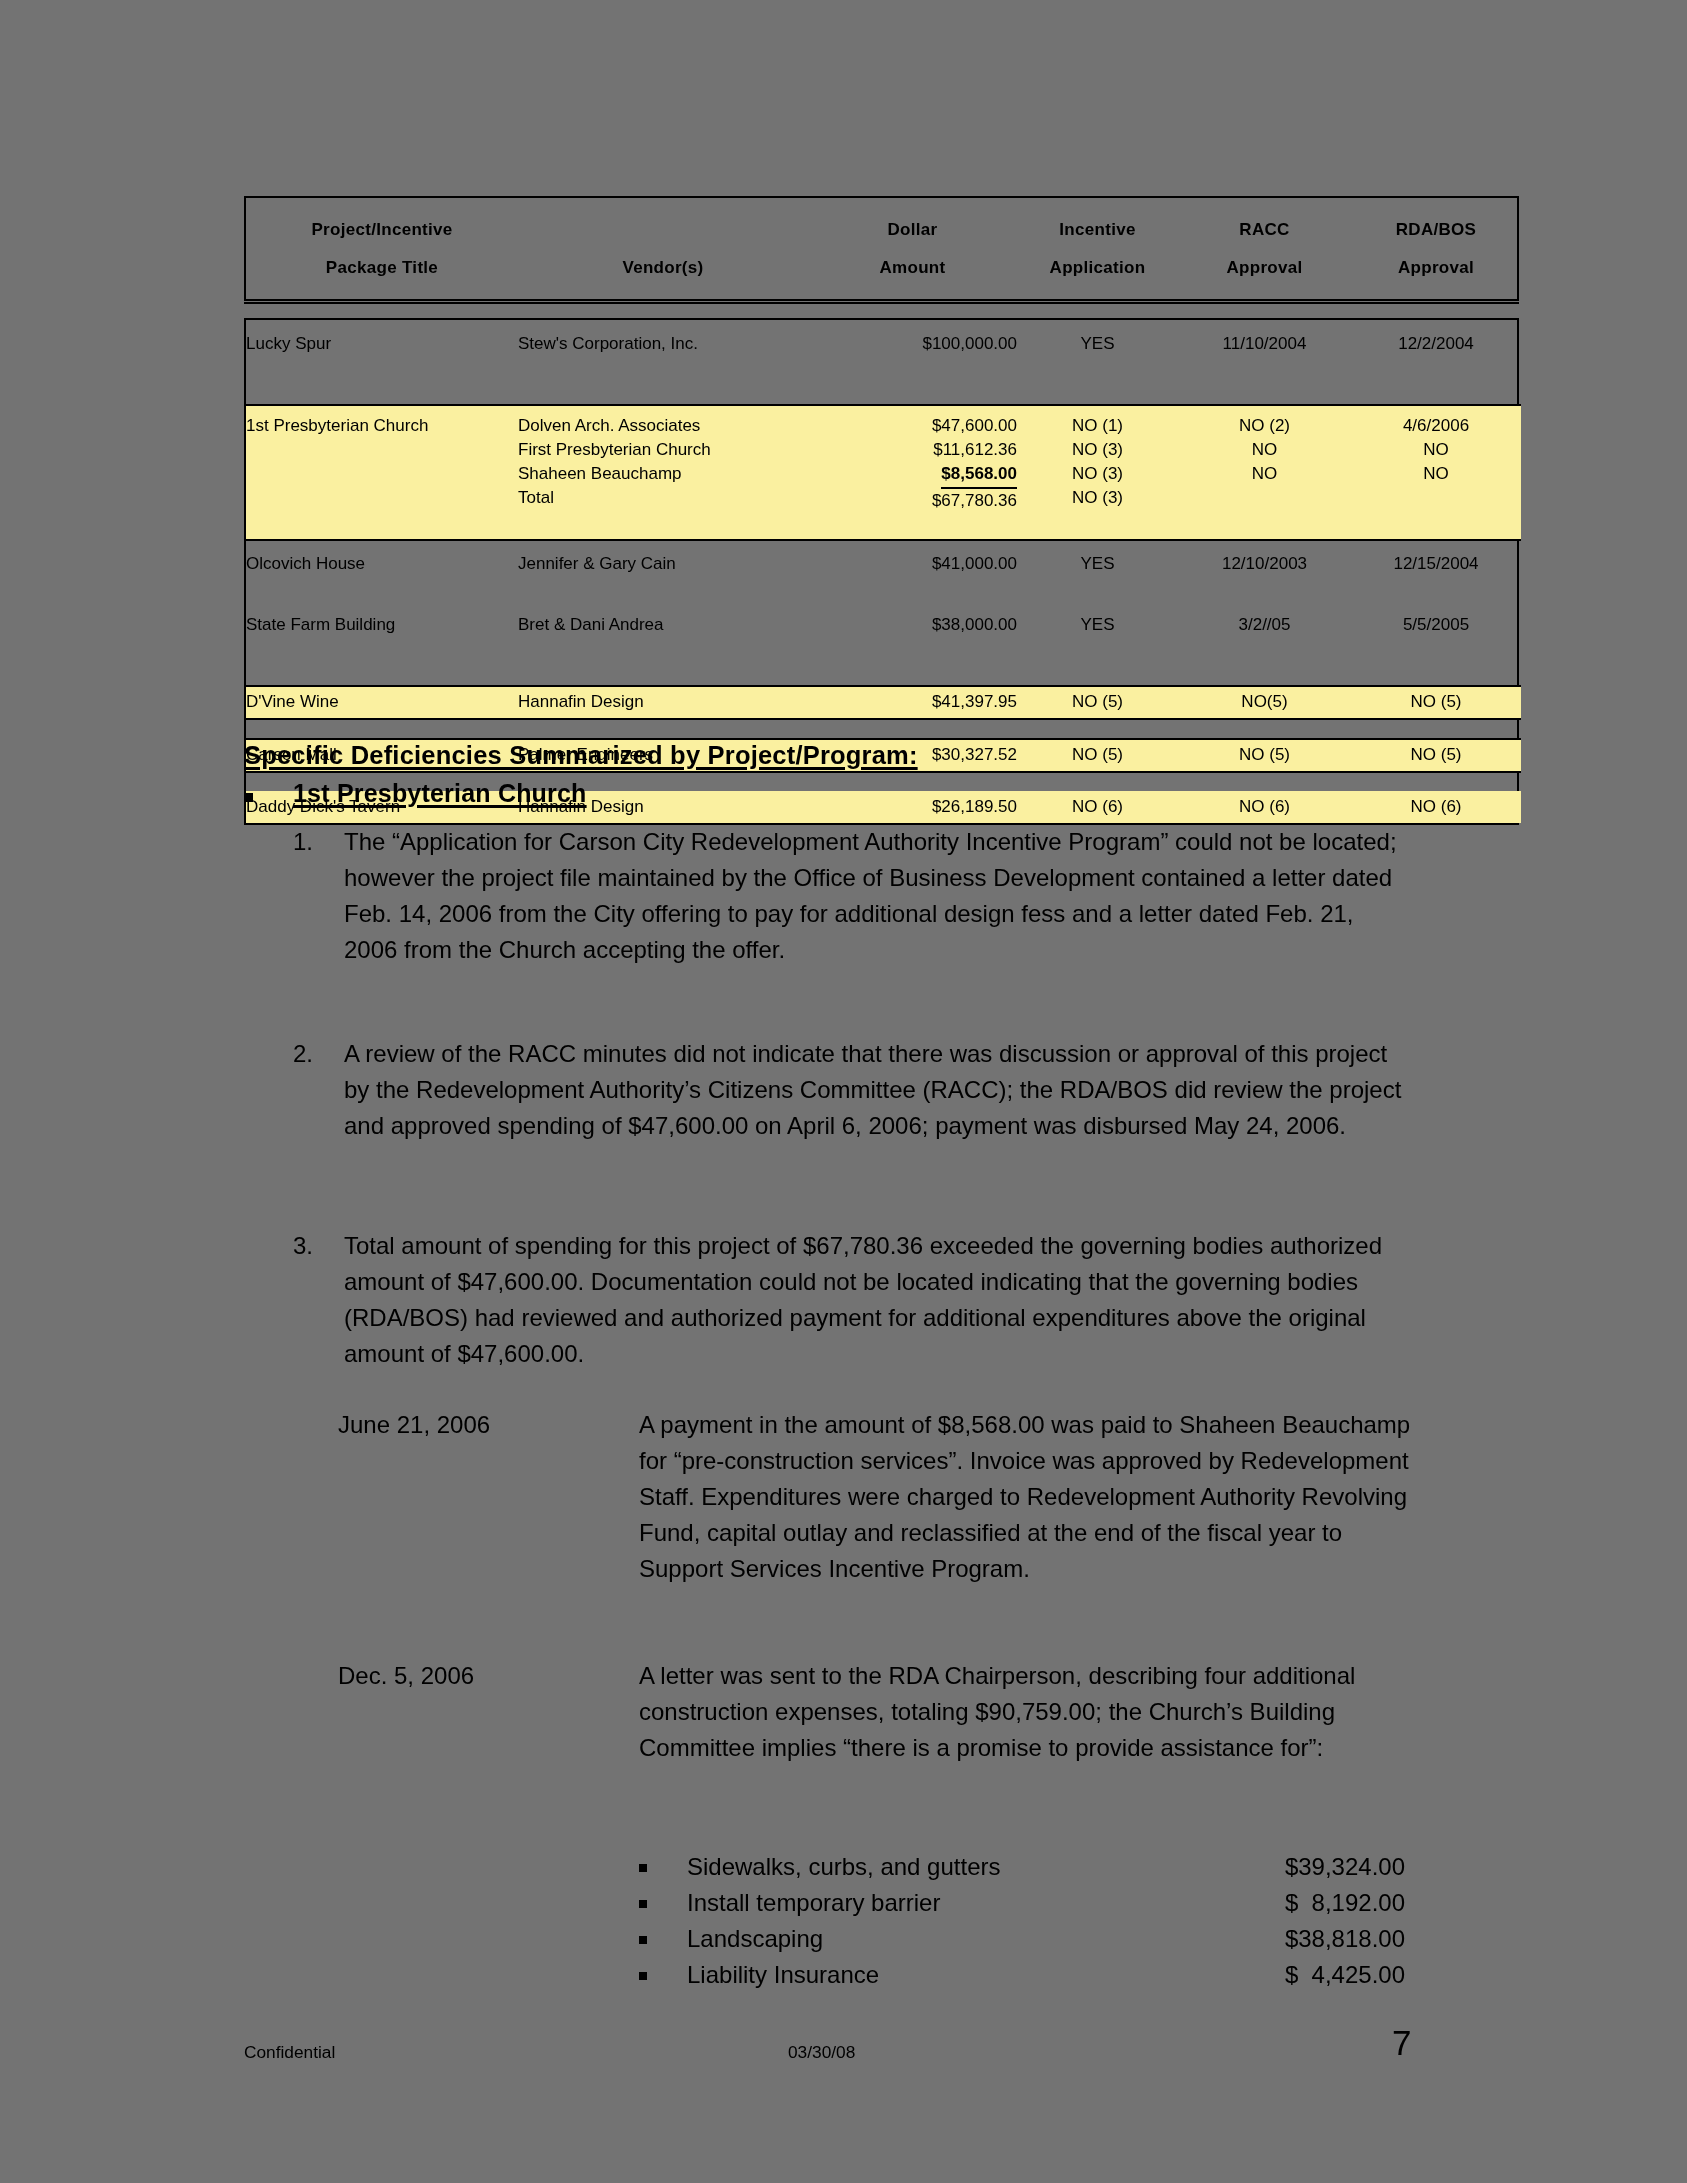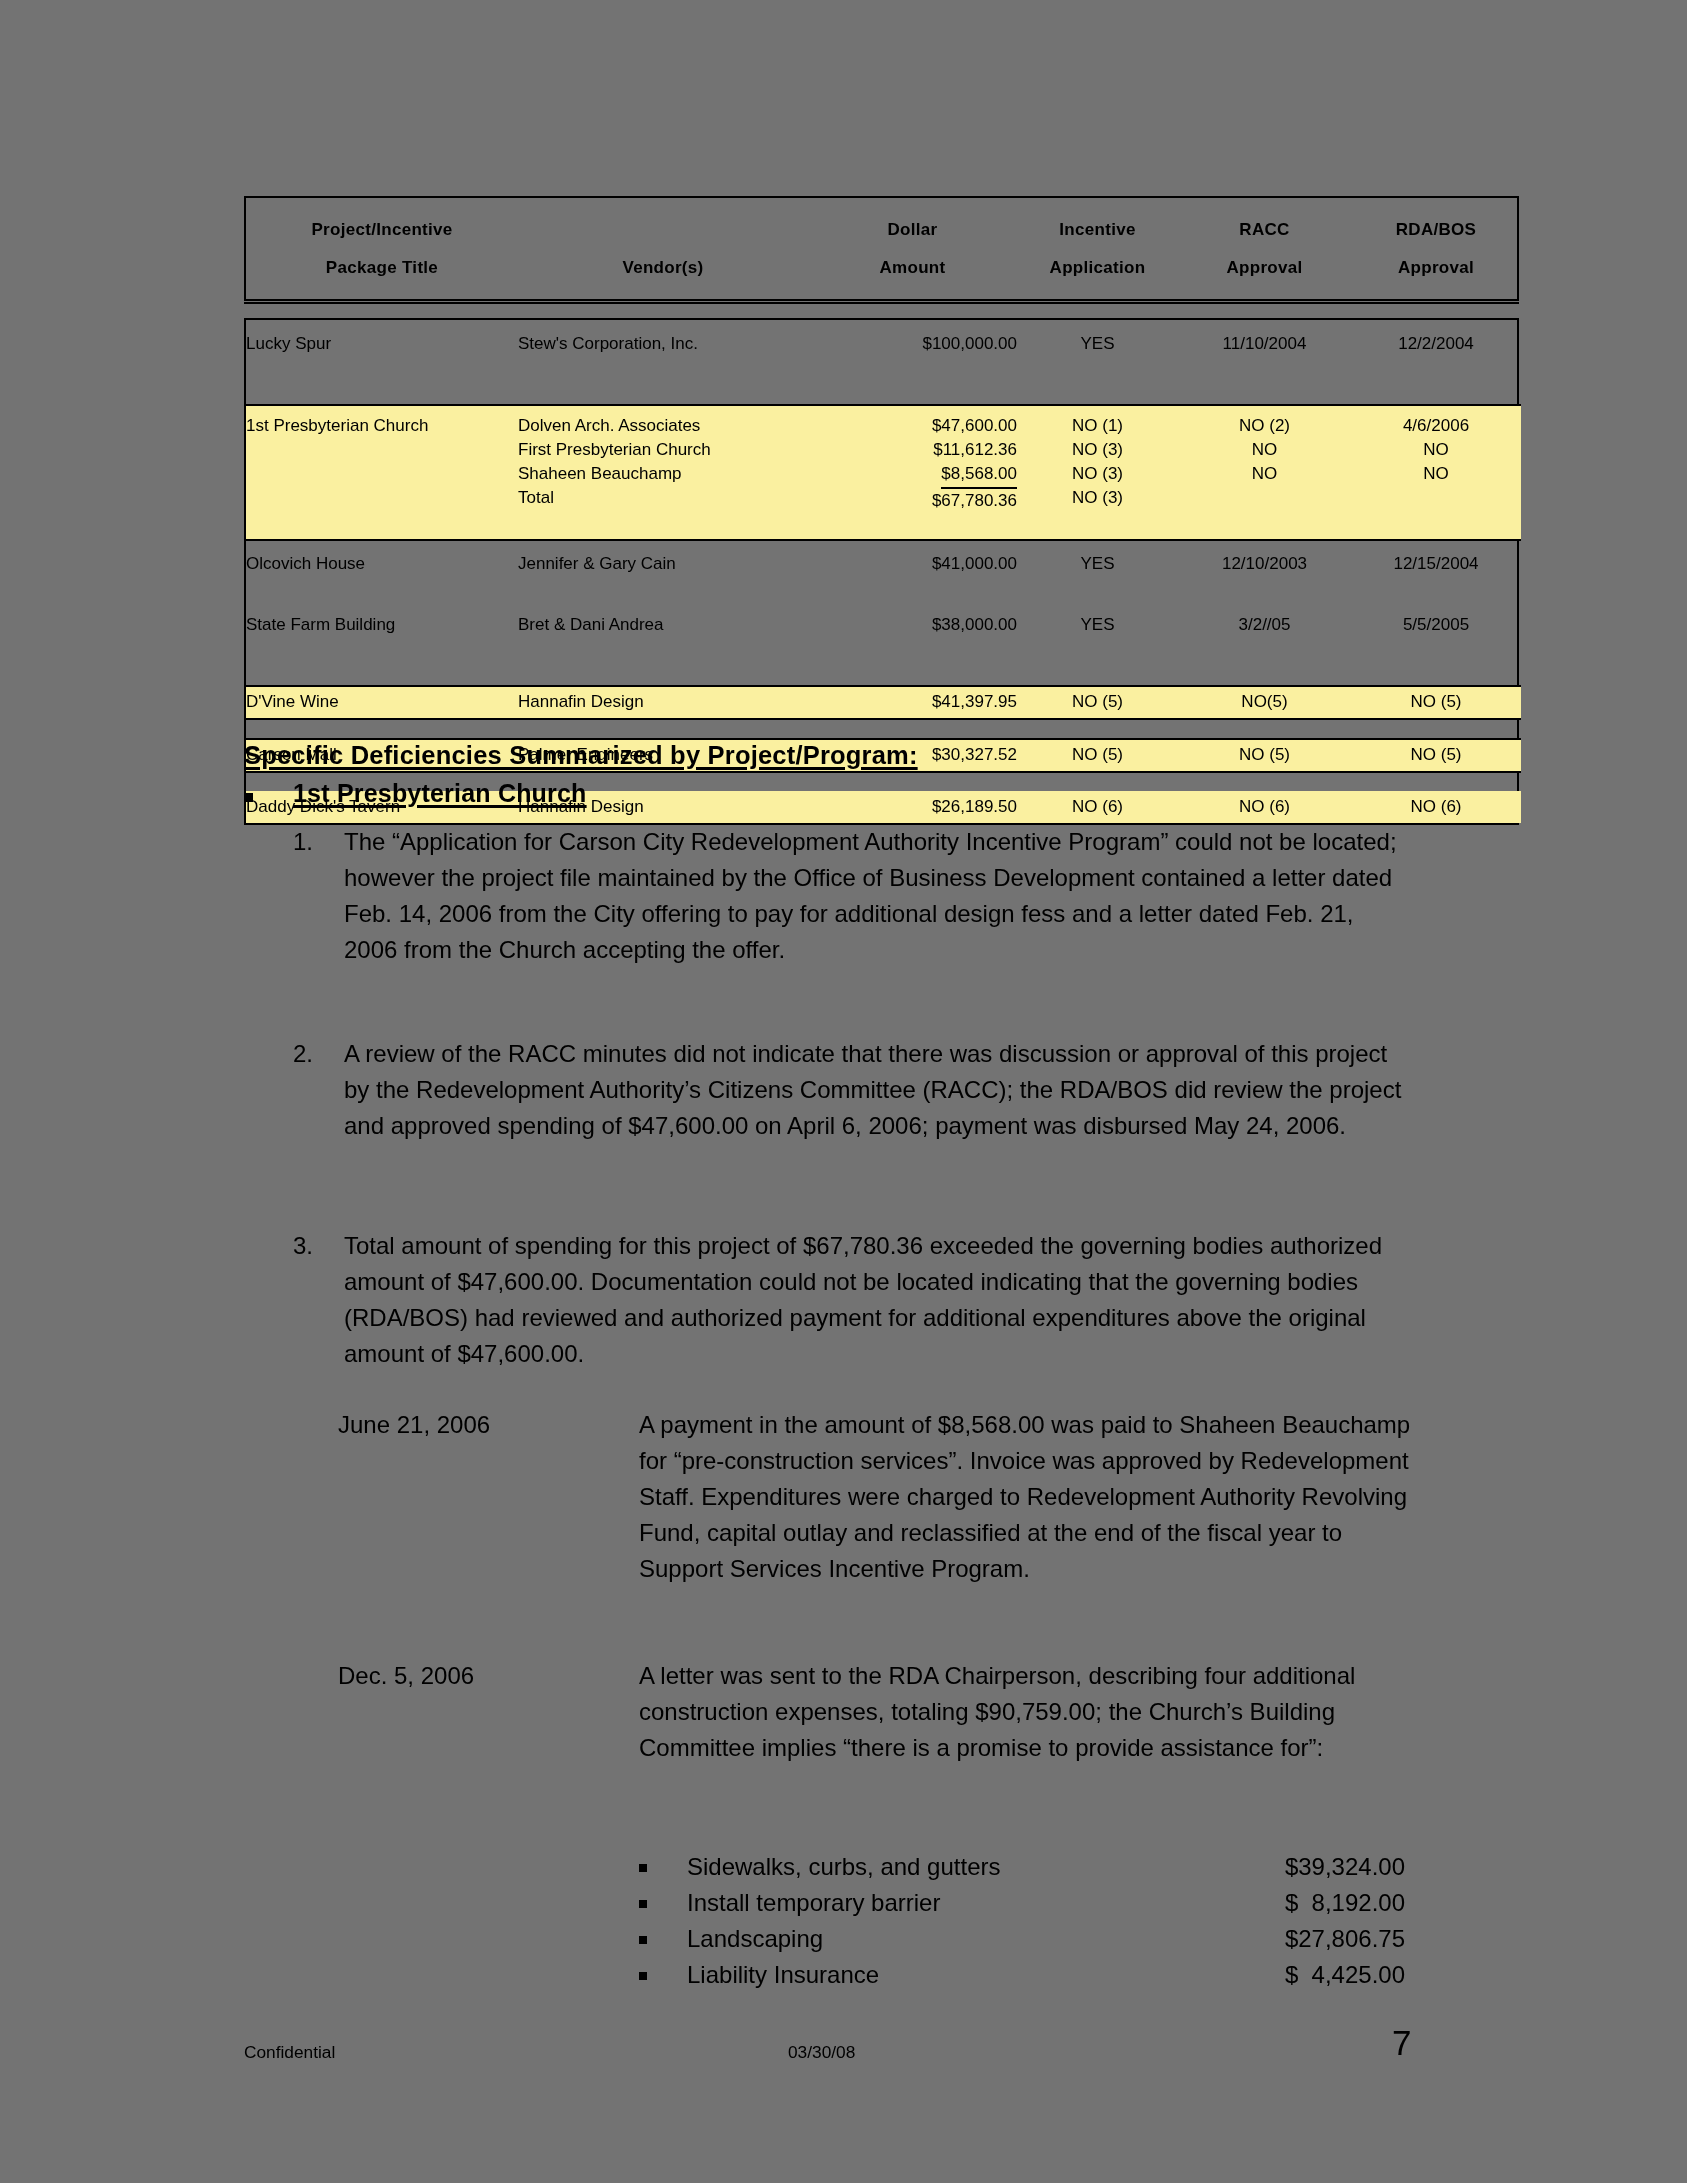--- a/index.html
+++ b/index.html
@@ -101,20 +101,21 @@
   .pad-tall td  { height: 49px; padding-top: 11.5px; }
   .pad-block td { padding-top: 8.2px; padding-bottom: 8.2px; }
   .pad-slim td  { height: 28px; padding-top: 3.3px; }
   .spacer td    { height: 23px; }
   .spacer-sm td { height: 18px; }
 
   .amt-underline {
     display: inline-block;
     border-bottom: 2.1px solid #000;
     padding-bottom: 0.8px;
+    font-weight: bold;
   }
   .stack { display: block; }
 
   
   .sec-title {
     position: absolute;
     left: 244px;
     top: 741px;
     font-size: 25.5px;
     font-weight: bold;
@@ -438,21 +439,21 @@
       <span class="amt">$39,324.00</span>
     </div>
     <div class="exp-row">
       <span class="sq"></span>
       <span class="lbl">Install temporary barrier</span>
       <span class="amt">$  8,192.00</span>
     </div>
     <div class="exp-row">
       <span class="sq"></span>
       <span class="lbl">Landscaping</span>
-      <span class="amt">$27,806.75</span>
+      <span class="amt">$38,818.00</span>
     </div>
     <div class="exp-row">
       <span class="sq"></span>
       <span class="lbl">Liability Insurance</span>
       <span class="amt">$  4,425.00</span>
     </div>
   </div>
 
   <div class="ft-conf">Confidential</div>
   <div class="ft-date">03/30/08</div>

